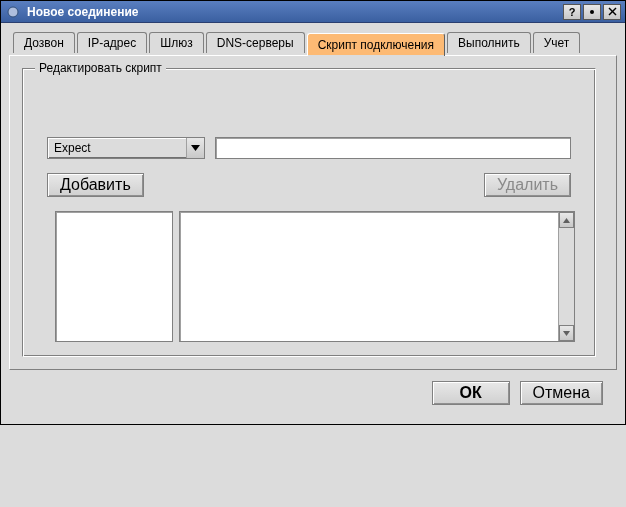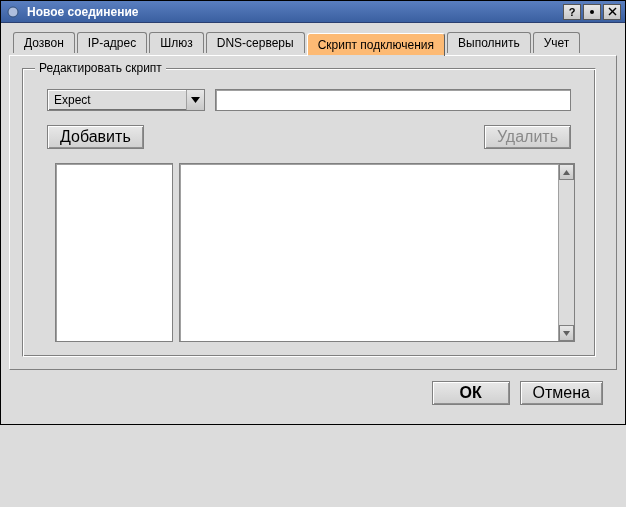--- a/index.html
+++ b/index.html
@@ -125,20 +125,21 @@
     background: #dcdcdc;
     padding: 0 4px;
     font-size: 12px;
   }
   .row1 {
     display: flex;
     gap: 10px;
     align-items: center;
     margin-bottom: 14px;
     padding: 0 10px 0 10px;
+    margin-top: 48px;
   }
   .combo {
     width: 158px; height: 22px;
     display: flex;
     border: 1px solid #808080;
     background: #dcdcdc;
     box-shadow: inset 1px 1px 0 #fff, inset -1px -1px 0 #707070;
     cursor: pointer;
   }
   .combo .comboval {

